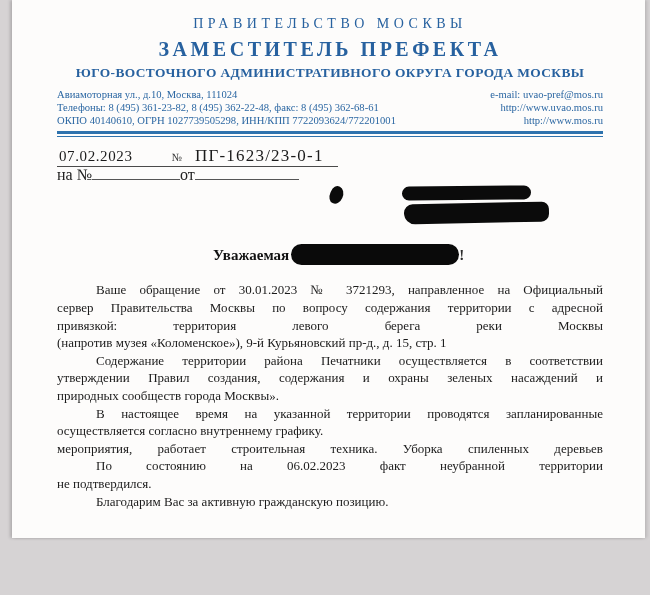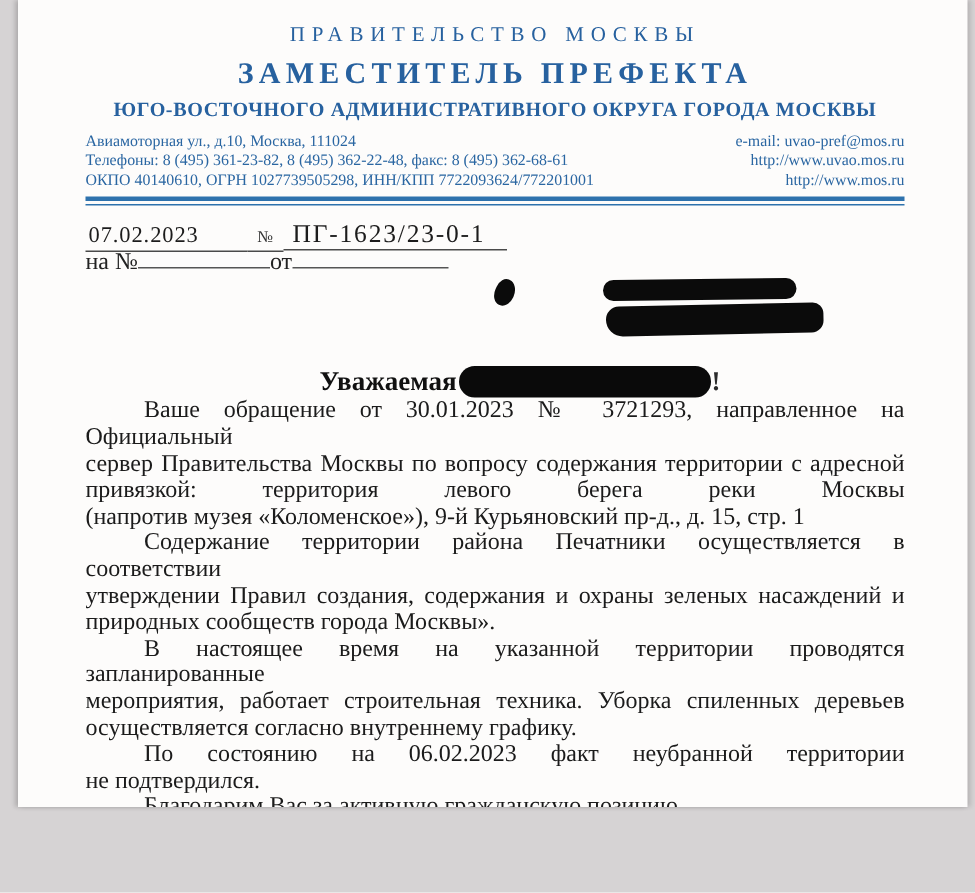--- a/index.html
+++ b/index.html
@@ -41,27 +41,27 @@
   .blank.b1{width:88px;}
   .blank.b2{width:104px;}
 
   
   .redact{position:absolute;background:#0b0b0b;}
   .r-blob{left:318px;top:186px;width:13px;height:18px;border-radius:45% 55% 50% 50%;transform:rotate(24deg);}
   .r-bar1{left:390px;top:186px;width:129px;height:14px;border-radius:8px;transform:rotate(-.6deg);}
   .r-bar2{left:392px;top:203px;width:145px;height:20px;border-radius:11px 9px 10px 14px;transform:rotate(-1.2deg);}
 
   
-  .salutation{margin-top:60px;margin-left:156px;font-size:18px;font-weight:bold;color:#111;white-space:nowrap;}
+  .salutation{margin-top:60px;margin-left:156px;font-size:15px;font-weight:bold;color:#111;white-space:nowrap;}
   .redaction-inline{display:inline-block;width:168px;height:21px;background:#0a0a0a;
                     border-radius:11px;vertical-align:-5px;margin-left:2px;}
   .excl{font-weight:bold;color:#2b2b2b;}
 
   
-  .body-text{font-size:16px;color:#1b1b1b;}
+  .body-text{margin-top:16px;font-size:13px;color:#1b1b1b;}
   .bline{line-height:17.6px;text-align:justify;text-align-last:justify;}
   .bline.end{text-align-last:left;}
   .bline.first{text-indent:39px;}
 
   
   .stamp{position:absolute;left:281px;top:573px;width:178px;height:42px;
          border:1.5px solid #2f2f2f;border-radius:9px;background:#fff;
          display:flex;align-items:flex-start;padding:4px 5px;box-sizing:border-box;gap:5px;}
   .stamp-emblem{flex:0 0 auto;width:15px;height:21px;border:.8px solid #555;
                 display:flex;align-items:center;justify-content:center;background:#f2f2f2;}
@@ -113,22 +113,22 @@
 
     <div class="body-text">
         <div class="bline first">Ваше обращение от 30.01.2023 № 3721293, направленное на Официальный</div>
         <div class="bline">сервер Правительства Москвы по вопросу содержания территории с адресной</div>
         <div class="bline">привязкой: территория левого берега реки Москвы</div>
         <div class="bline end">(напротив музея «Коломенское»), 9-й Курьяновский пр-д., д. 15, стр. 1</div>
         <div class="bline first">Содержание территории района Печатники осуществляется в соответствии</div>
         <div class="bline">утверждении Правил создания, содержания и охраны зеленых насаждений и</div>
         <div class="bline end">природных сообществ города Москвы».</div>
         <div class="bline first">В настоящее время на указанной территории проводятся запланированные</div>
+        <div class="bline end">осуществляется согласно внутреннему графику.</div>
         <div class="bline">мероприятия, работает строительная техника. Уборка спиленных деревьев</div>
-        <div class="bline end">осуществляется согласно внутреннему графику.</div>
         <div class="bline first">По состоянию на 06.02.2023 факт неубранной территории</div>
         <div class="bline end">не подтвердился.</div>
         <div class="bline first end">Благодарим Вас за активную гражданскую позицию.</div>
       </div>
 
   </div>
 
   <div class="redact r-blob"></div>
   <div class="redact r-bar1"></div>
   <div class="redact r-bar2"></div>

